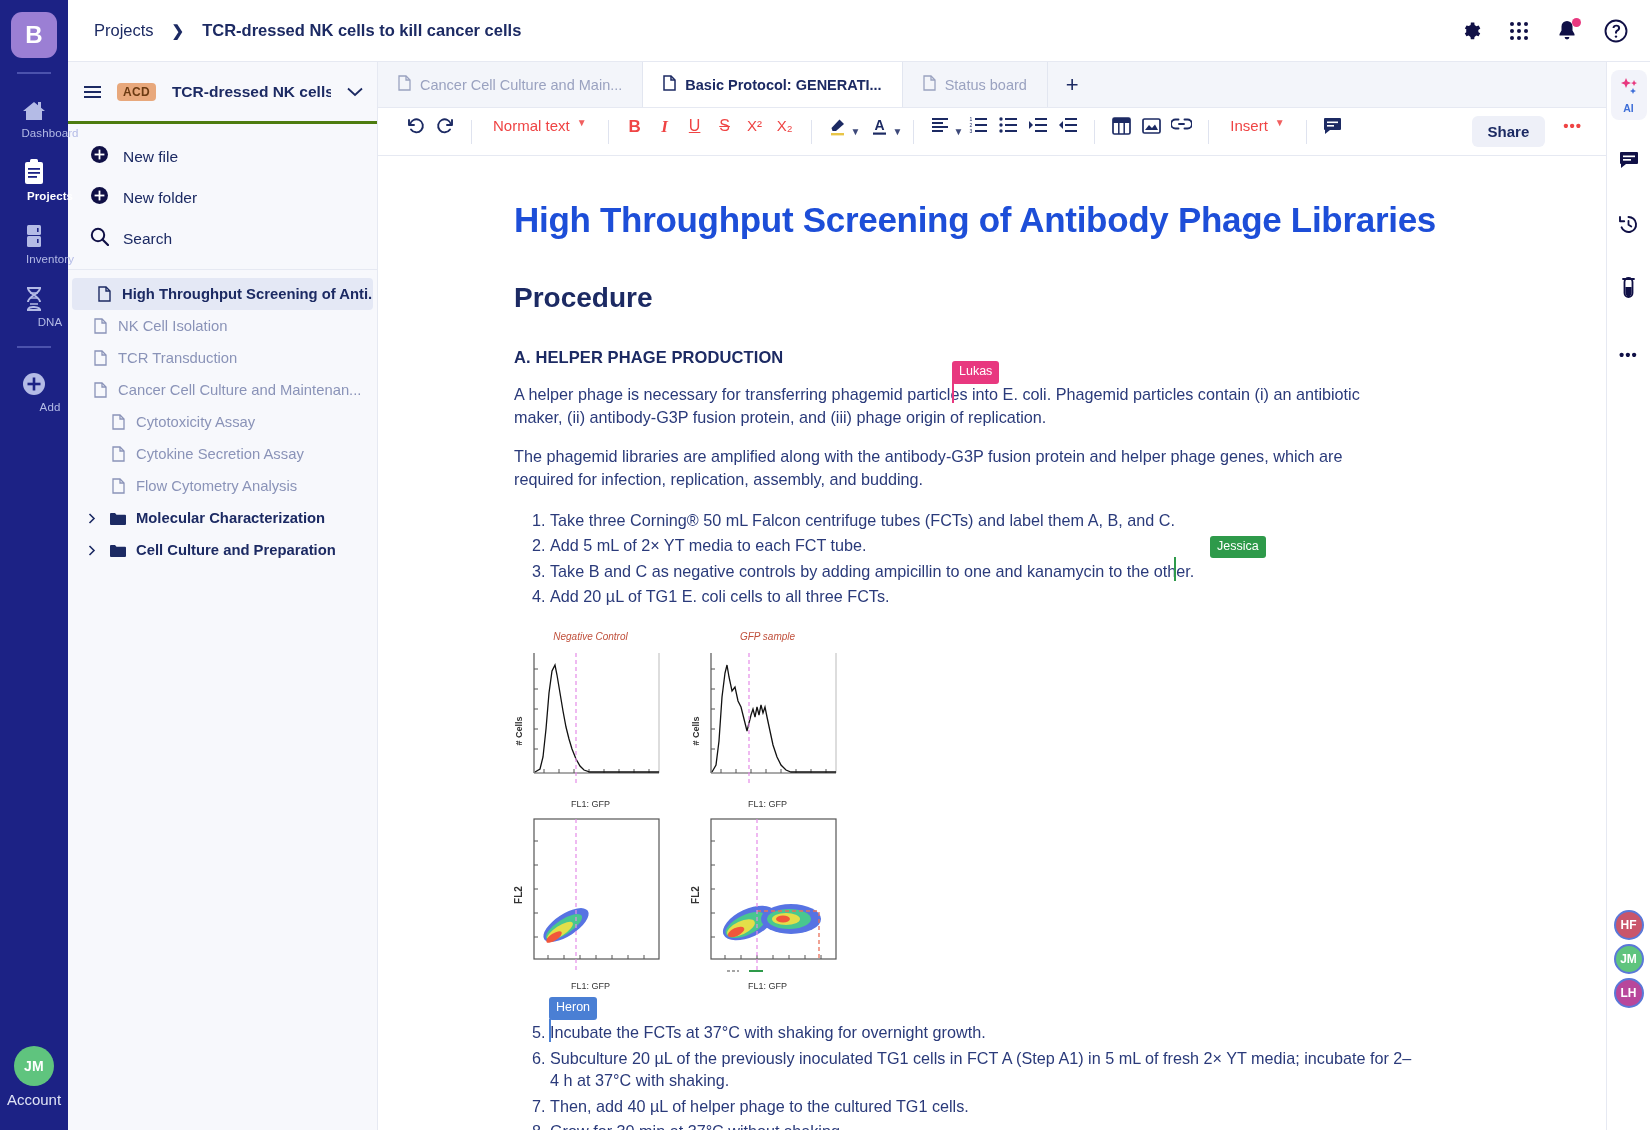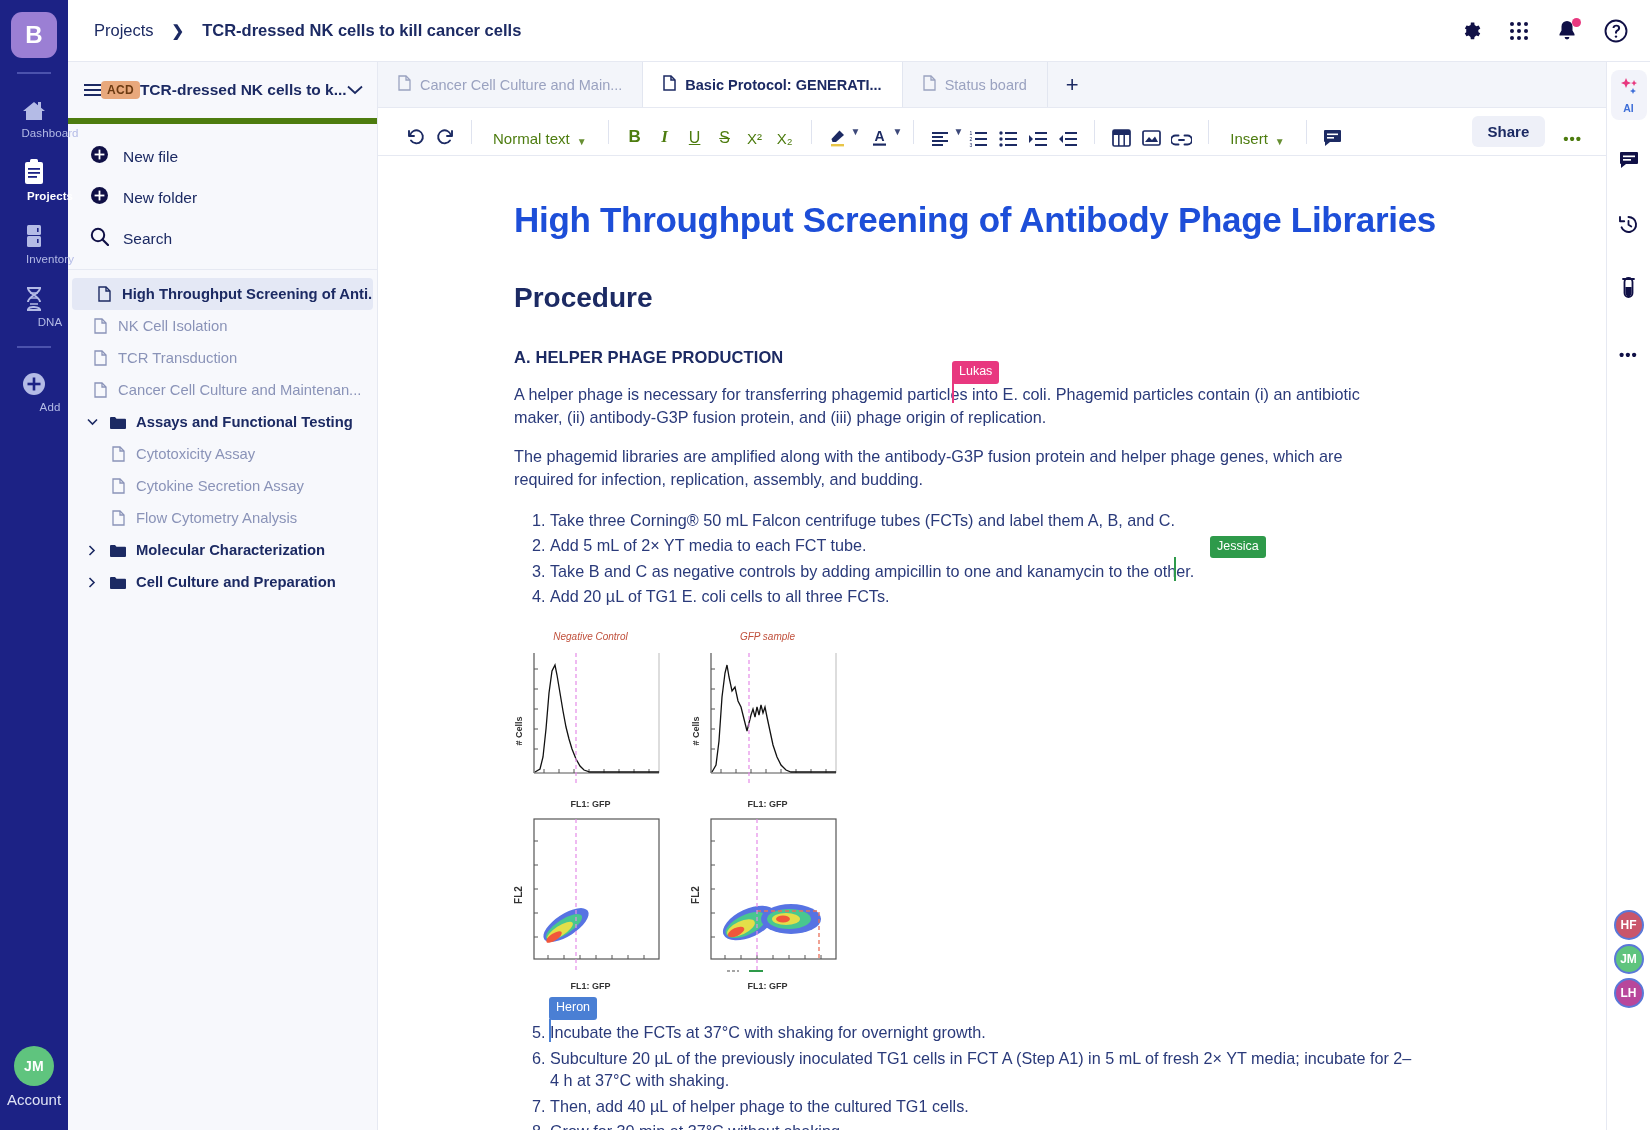--- a/index.html
+++ b/index.html
@@ -63,22 +63,22 @@
 
   
   .bodysplit { flex: 1; display: flex; min-height: 0; }
 
   
   .filepane {
     width: 310px; background: #f7f8fc; border-right: 1px solid #e6e9f2;
     display: flex; flex-direction: column; flex-shrink: 0;
   }
   .proj-head {
-    height: 62px; display: flex; align-items: center; gap: 0;
-    padding: 0 14px 0 16px; border-bottom: 6px solid #4d7c0f;
+    height: 62px; display: flex; align-items: center; gap: 16px;
+    padding: 0 14px 0 16px; border-bottom: 3px solid #4d7c0f;
   }
   .burger { display: flex; flex-direction: column; gap: 3px; cursor: pointer; }
   .burger i { width: 17px; height: 2px; background: #1c2a63; display: block; }
   .proj-tag {
     background: #e8a87c; color: #6b3a12; font-size: 12px; font-weight: bold;
     padding: 2px 6px; border-radius: 4px; letter-spacing: .3px;
   }
   .proj-name { font-size: 15.5px; font-weight: bold; color: #1c2a63; white-space: nowrap; overflow: hidden; }
   .proj-caret { margin-left: auto; color: #1c2a63; cursor: pointer; }
 
@@ -110,23 +110,23 @@
     font-size: 14.5px; color: #9aa2c0; cursor: pointer;
     border-right: 1px solid #e2e6f0; max-width: 280px; white-space: nowrap;
   }
   .tab.active { background: #fff; color: #1c2a63; font-weight: bold; }
   .tab-add { display: flex; align-items: center; padding: 0 18px; cursor: pointer; color: #1c2a63; font-size: 22px; }
 
   .toolbar {
     height: 48px; background: #fff; border-bottom: 1px solid #e6e9f2;
     display: flex; align-items: center; padding: 0 14px 0 22px; gap: 0; flex-shrink: 0;
   }
-  .tb { display: flex; align-items: flex-end; justify-content: center;
+  .tb { display: flex; align-items: flex-start; justify-content: center;
         height: 30px; min-width: 30px; padding: 0 5px; cursor: pointer;
-        color: #4d7c0f; border-radius: 4px; font-size: 15px; }
+        color: #ef4444; border-radius: 4px; font-size: 15px; }
   .tb.wide { padding: 0 10px; gap: 7px; font-size: 15px; }
   .tb-sep { width: 1px; height: 24px; background: #dfe3ef; margin: 0 11px; }
   .tb-caret { font-size: 10px; opacity: .85; }
   .share-btn {
     margin-left: auto; background: #eef0f8; color: #1c2a63; font-weight: bold;
     font-size: 15px; padding: 7px 16px; border-radius: 6px; cursor: pointer;
   }
   .more-btn { margin-left: 8px; padding: 0 10px; }
 
   
@@ -142,21 +142,21 @@
   .cursor-tag {
     position: absolute; font-size: 12.5px; color: #fff; padding: 2px 7px 3px 7px;
     border-radius: 3px; white-space: nowrap; z-index: 4;
   }
   .cursor-bar { position: absolute; width: 1.5px; z-index: 3; }
 
   
   .figure { margin-top: 24px; width: 330px; }
   .fig-grid { display: grid; grid-template-columns: 1fr 1fr; gap: 6px 24px; }
   .fig-title { text-align: center; font-size: 10px; font-style: italic; color: #c0503c; margin-bottom: 3px; }
-  .fig-xlabel { text-align: center; font-size: 9px; color: #333; font-weight: bold; margin-top: 2px; }
+  .fig-xlabel { text-align: center; font-size: 9px; color: #333; font-weight: normal; margin-top: 2px; }
 
   
   .rrail {
     width: 44px; background: #fff; border-left: 1px solid #e6e9f2;
     display: flex; flex-direction: column; align-items: center;
     padding-top: 8px; gap: 20px; flex-shrink: 0; position: relative;
   }
   .rr-item { width: 36px; height: 44px; display: flex; flex-direction: column;
              align-items: center; justify-content: center; cursor: pointer; border-radius: 8px; gap: 1px; }
   .rr-item.ai { background: #f2f3fa; height: 50px; }
@@ -375,33 +375,20 @@
           <div class="tnode indent-file">
             <span class="tw">
                 <svg width="13" height="16" viewBox="0 0 13 16">
                   <path d="M1 1h7l4 4v10H1z" fill="none" stroke="#8a93b8" stroke-width="1.3"></path>
                   <path d="M8 1v4h4" fill="none" stroke="#8a93b8" stroke-width="1.3"></path>
                 </svg>
               </span>
             <span>Cancer Cell Culture and Maintenan...</span>
           </div>
 
-          <div class="tnode folder">
-            <span class="tw">
-                <svg width="11" height="8" viewBox="0 0 11 8">
-                  <path d="M1 1.5 L5.5 6 L10 1.5" stroke="#1c2a63" stroke-width="1.6" fill="none"></path>
-                </svg>
-              </span>
-            <span class="tw">
-                <svg width="16" height="13" viewBox="0 0 16 13">
-                  <path d="M0 2a1 1 0 011-1h4l1.5 1.8H15a1 1 0 011 1V12a1 1 0 01-1 1H1a1 1 0 01-1-1z" fill="#1c2a63"></path>
-                </svg>
-              </span>
-            <span>Assays and Functional Testing</span>
-          </div>
 
           <div class="tnode indent1">
             <span class="tw">
                 <svg width="13" height="16" viewBox="0 0 13 16">
                   <path d="M1 1h7l4 4v10H1z" fill="none" stroke="#8a93b8" stroke-width="1.3"></path>
                   <path d="M8 1v4h4" fill="none" stroke="#8a93b8" stroke-width="1.3"></path>
                 </svg>
               </span>
             <span>Cytotoxicity Assay</span>
           </div>

